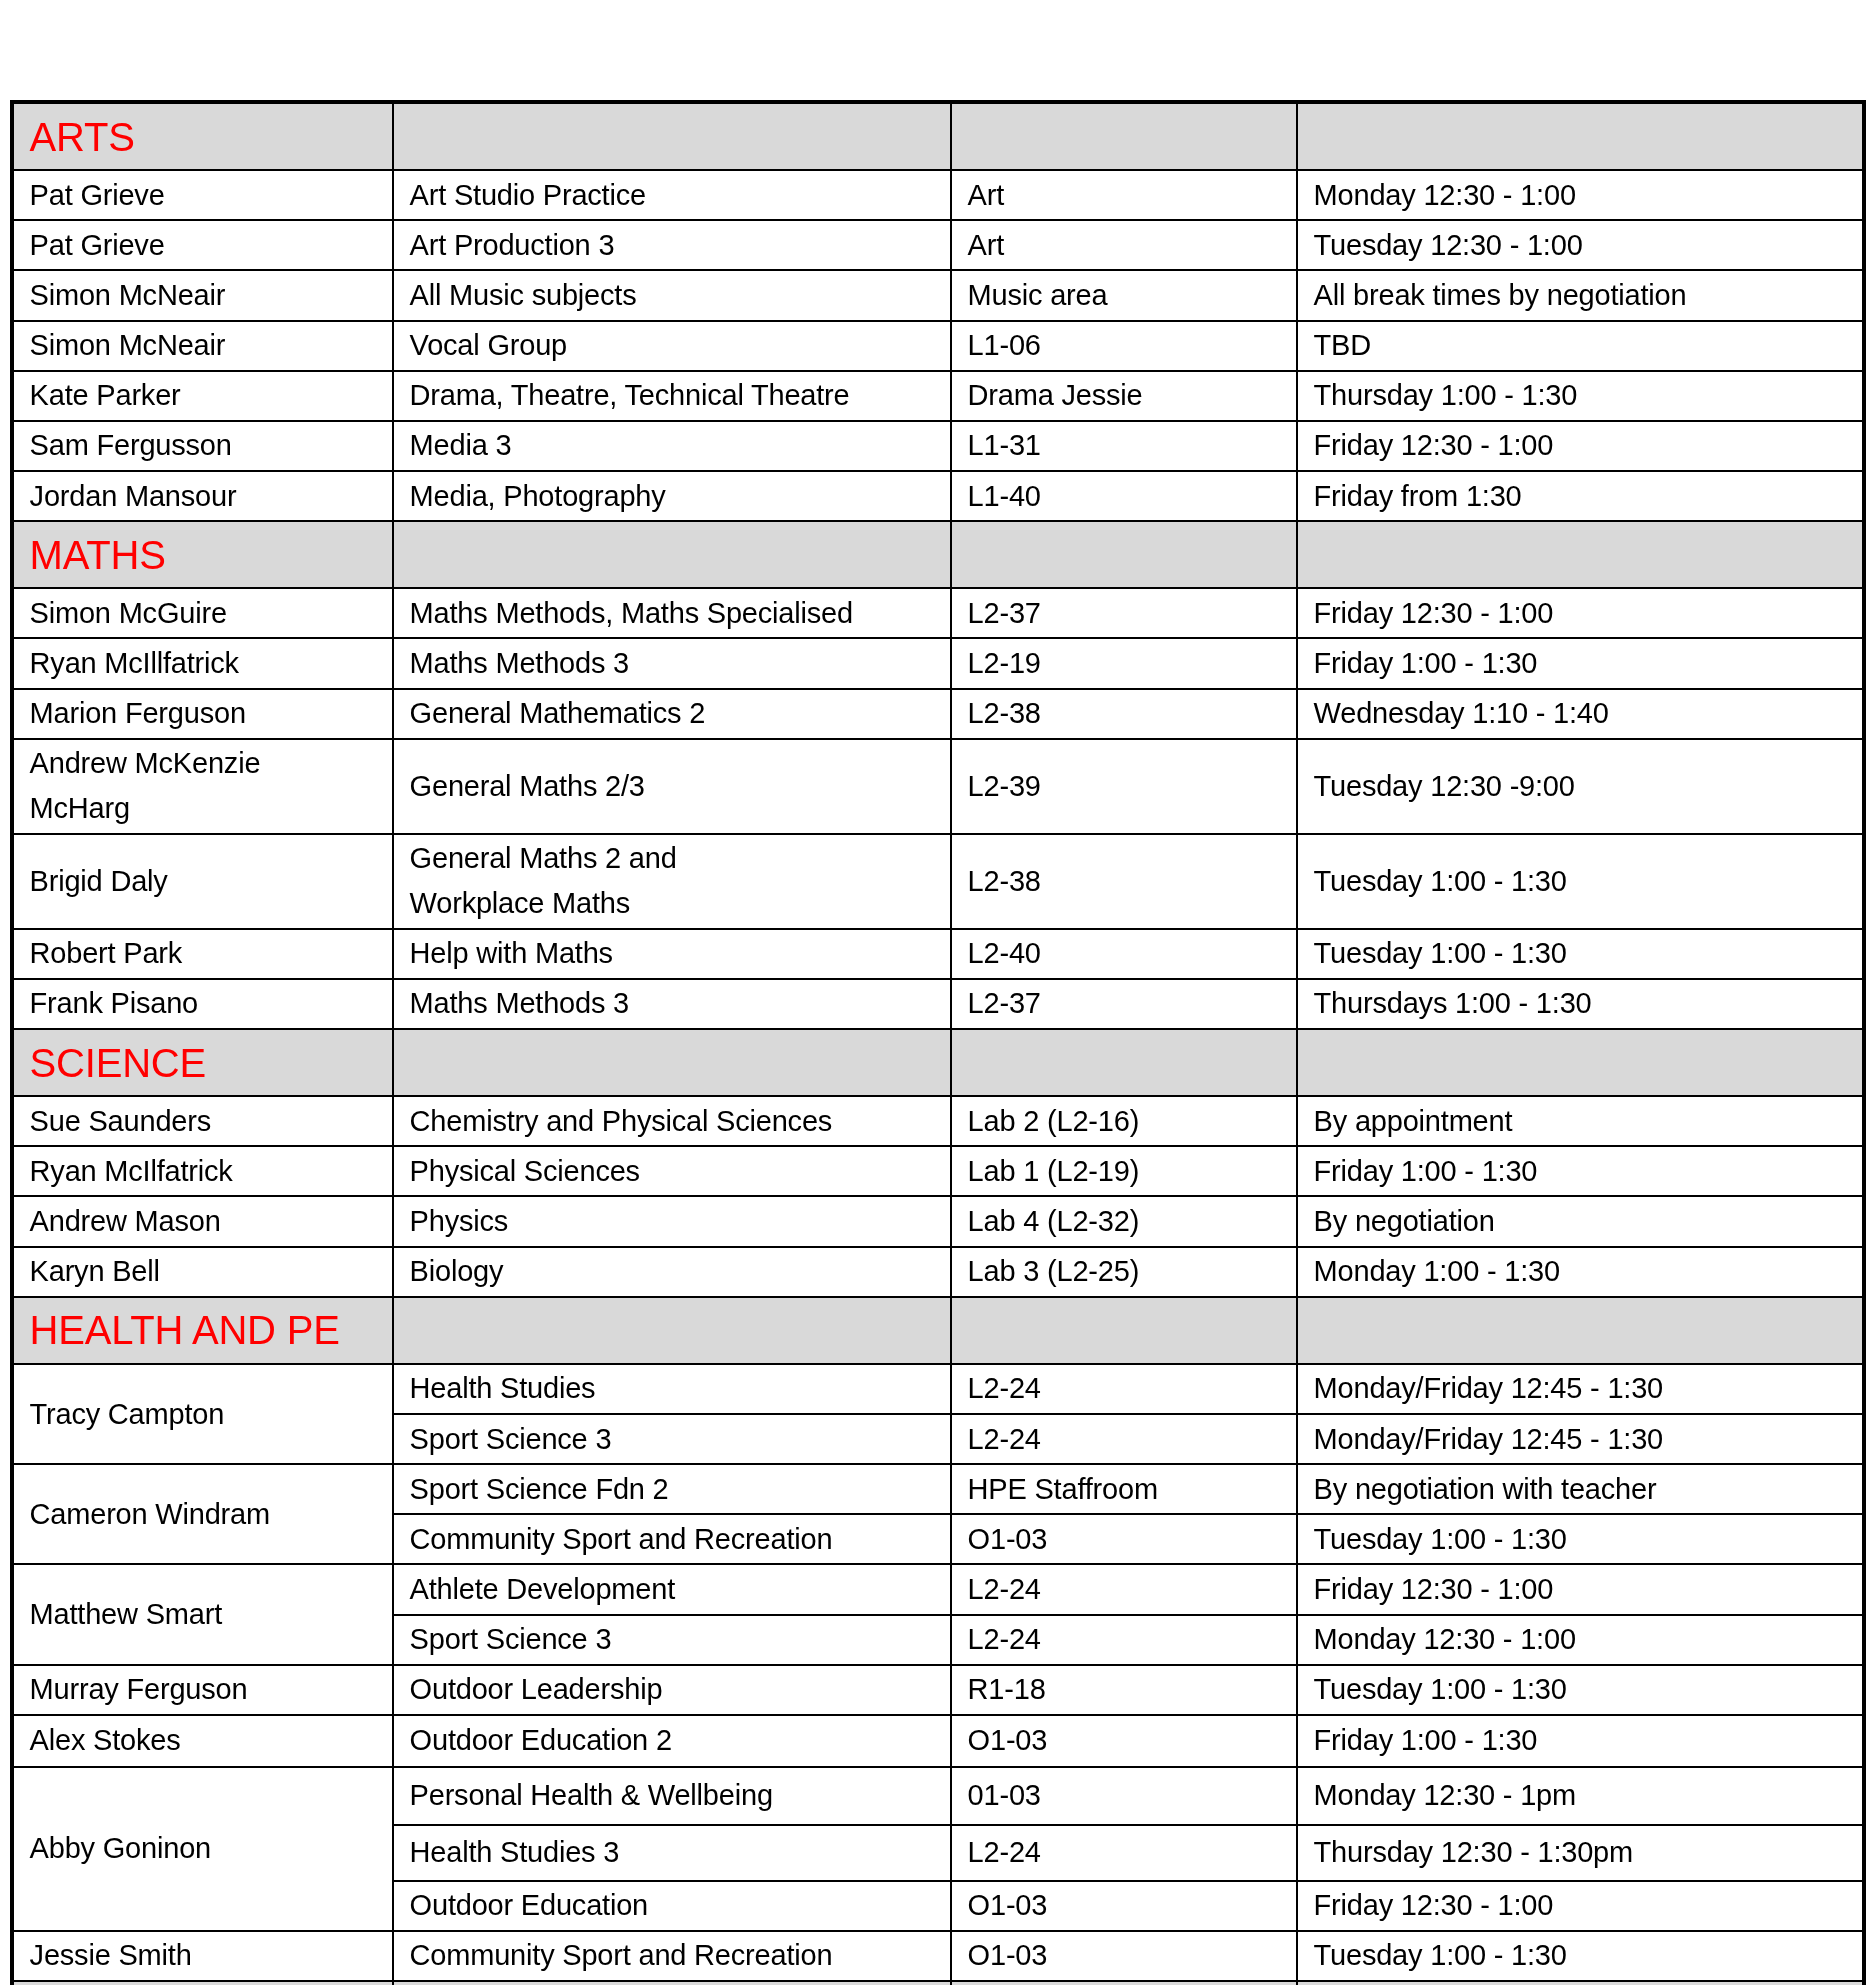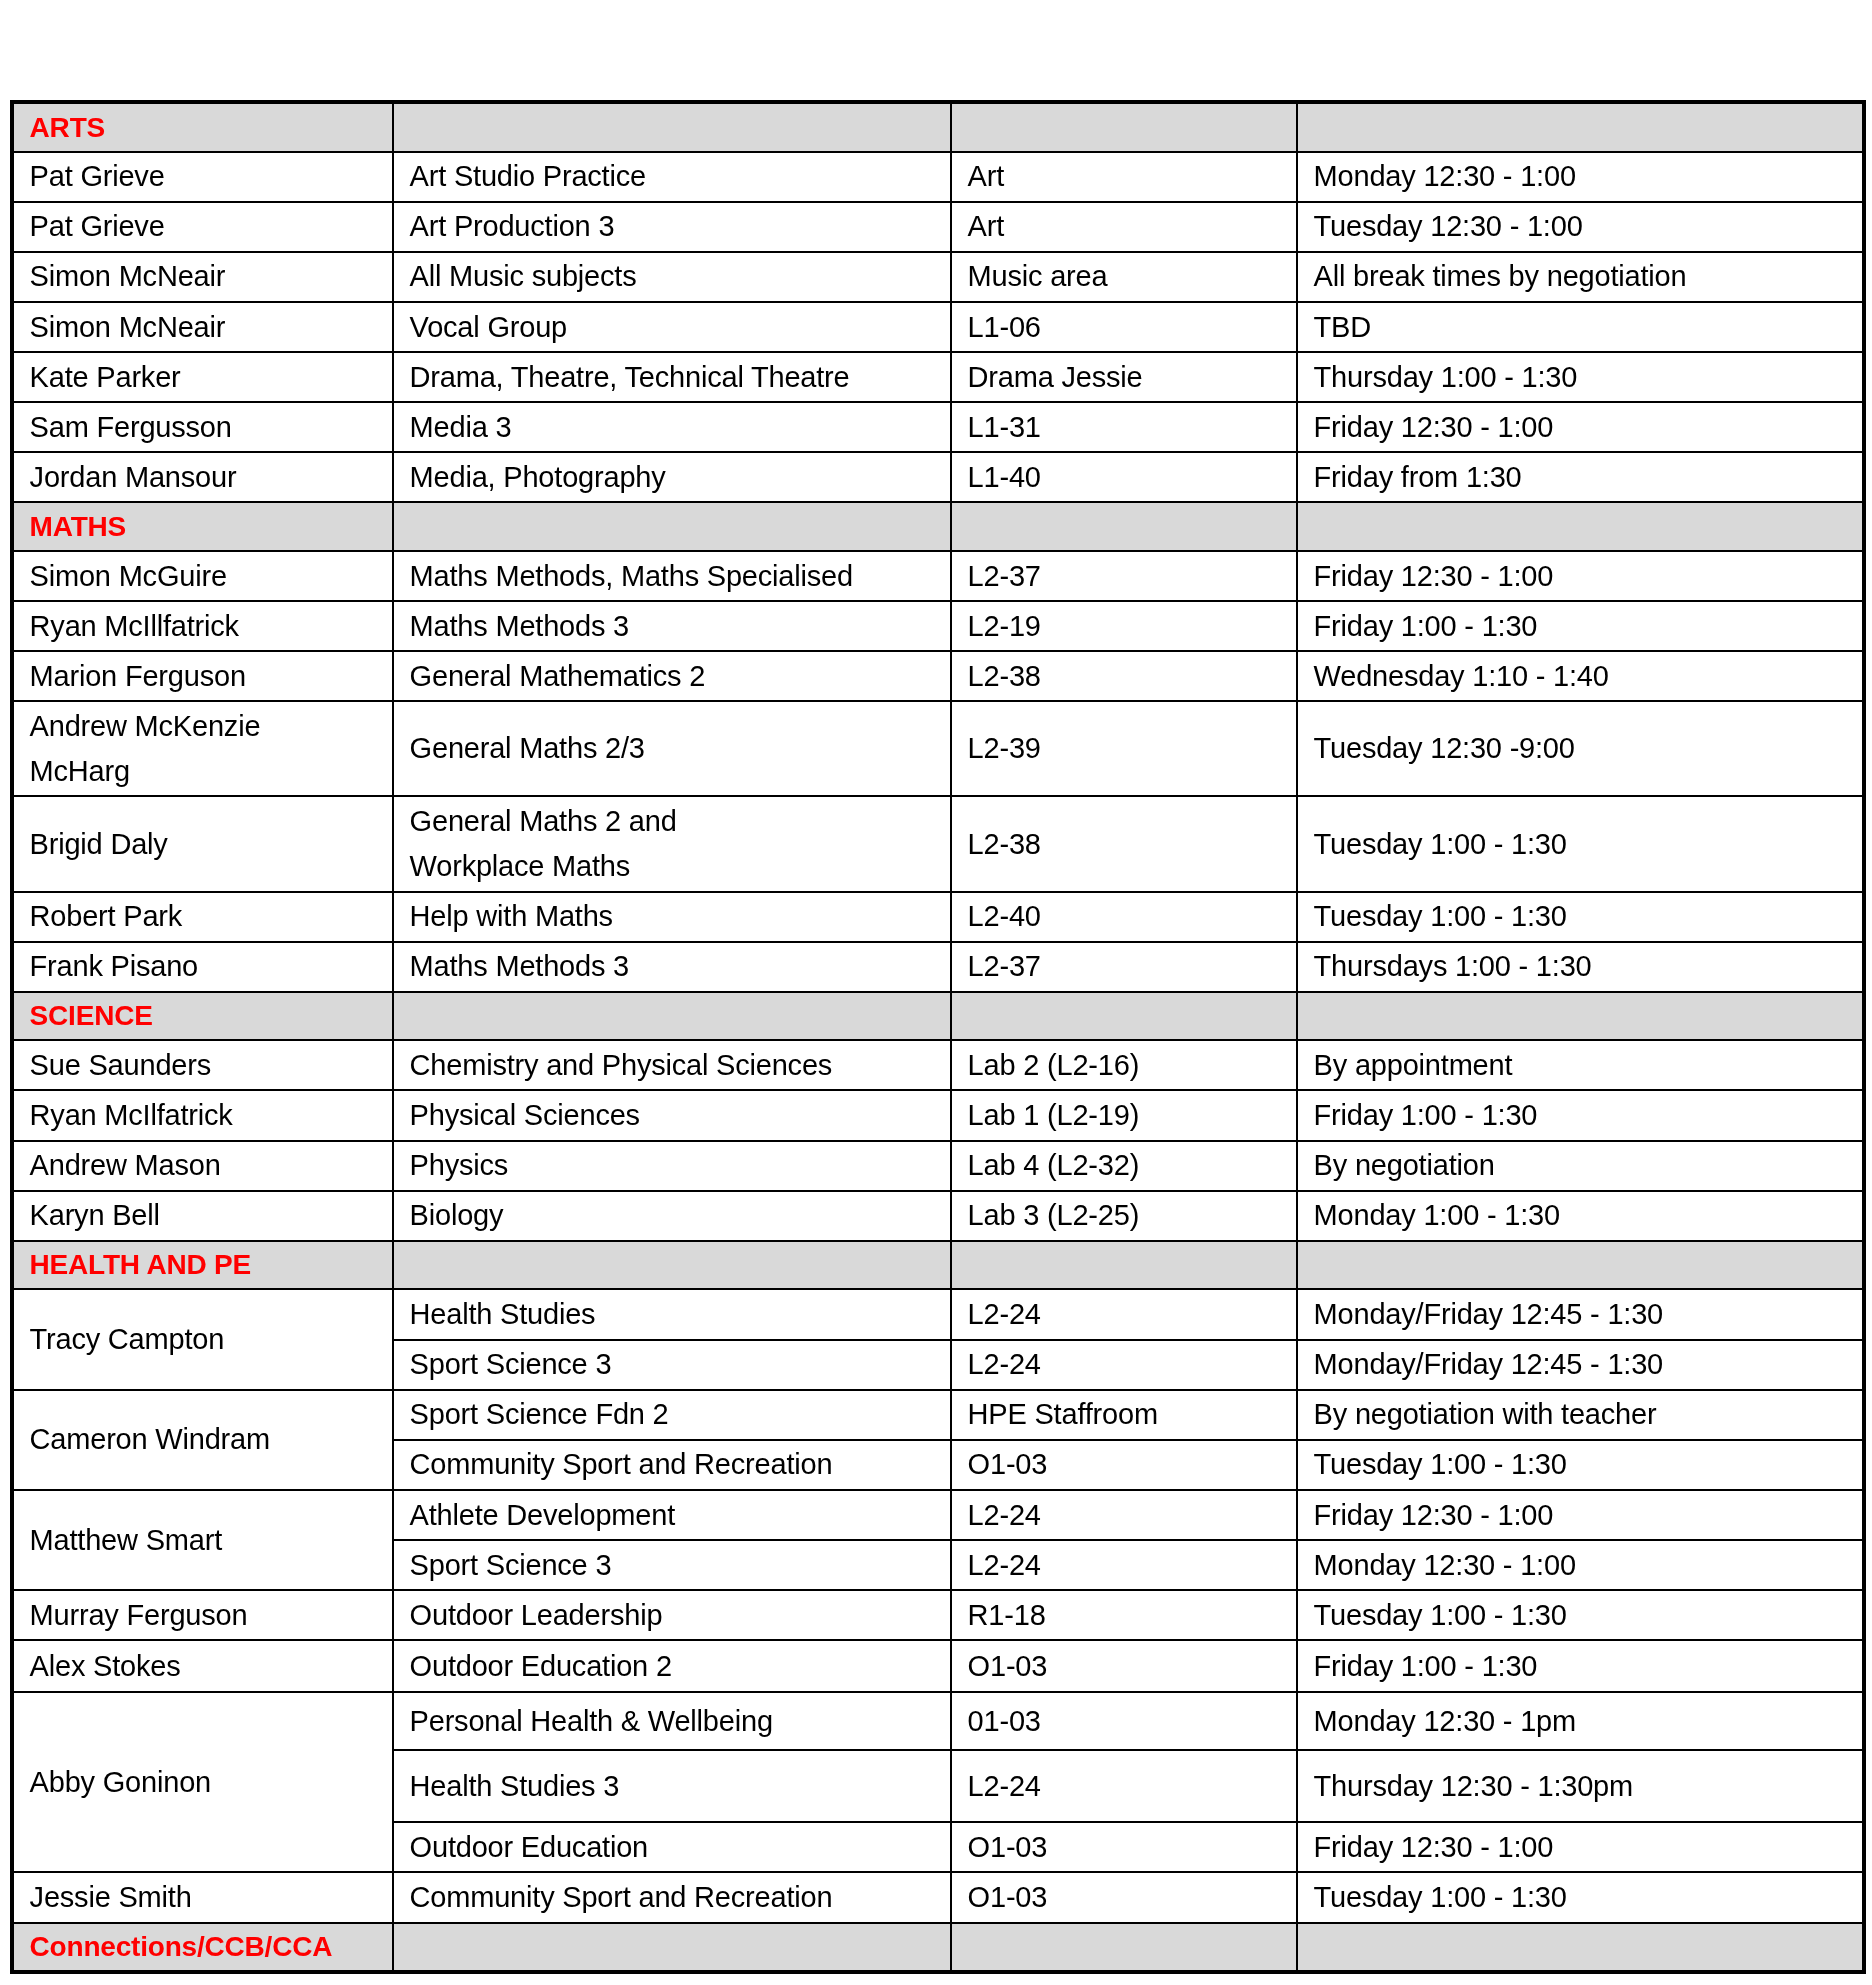--- a/index.html
+++ b/index.html
@@ -34,22 +34,22 @@
     color: var(--text-color, #000);
     white-space: pre-line;
     overflow: hidden;
     letter-spacing: -0.2px;
   }
   tr.section-row td {
     background: var(--section-bg, #d9d9d9);
   }
   tr.section-row td.section-title {
     color: var(--section-title-color, #ff0000);
-    font-weight: bold;
-    font-size: 28px;
+    font-weight: normal;
+    font-size: 40px;
   }
 </style>
 </head>
 <body>
 
 <table class="timetable">
   <colgroup>
     <col class="c-teacher">
       <col class="c-subject">
       <col class="c-location">
@@ -238,21 +238,21 @@
       <td>Outdoor Education 2</td>
       <td>O1-03</td>
       <td>Friday 1:00 - 1:30</td>
     </tr>
     <tr style="height:58px">
       <td rowspan="3">Abby Goninon</td>
       <td>Personal Health &amp; Wellbeing</td>
       <td>01-03</td>
       <td>Monday 12:30 - 1pm</td>
     </tr>
-    <tr style="height:72px">
+    <tr style="height:56px">
       <td>Health Studies 3</td>
       <td>L2-24</td>
       <td>Thursday 12:30 - 1:30pm</td>
     </tr>
     <tr style="height:45px">
       <td>Outdoor Education</td>
       <td>O1-03</td>
       <td>Friday 12:30 - 1:00</td>
     </tr>
     <tr style="height:50px">

